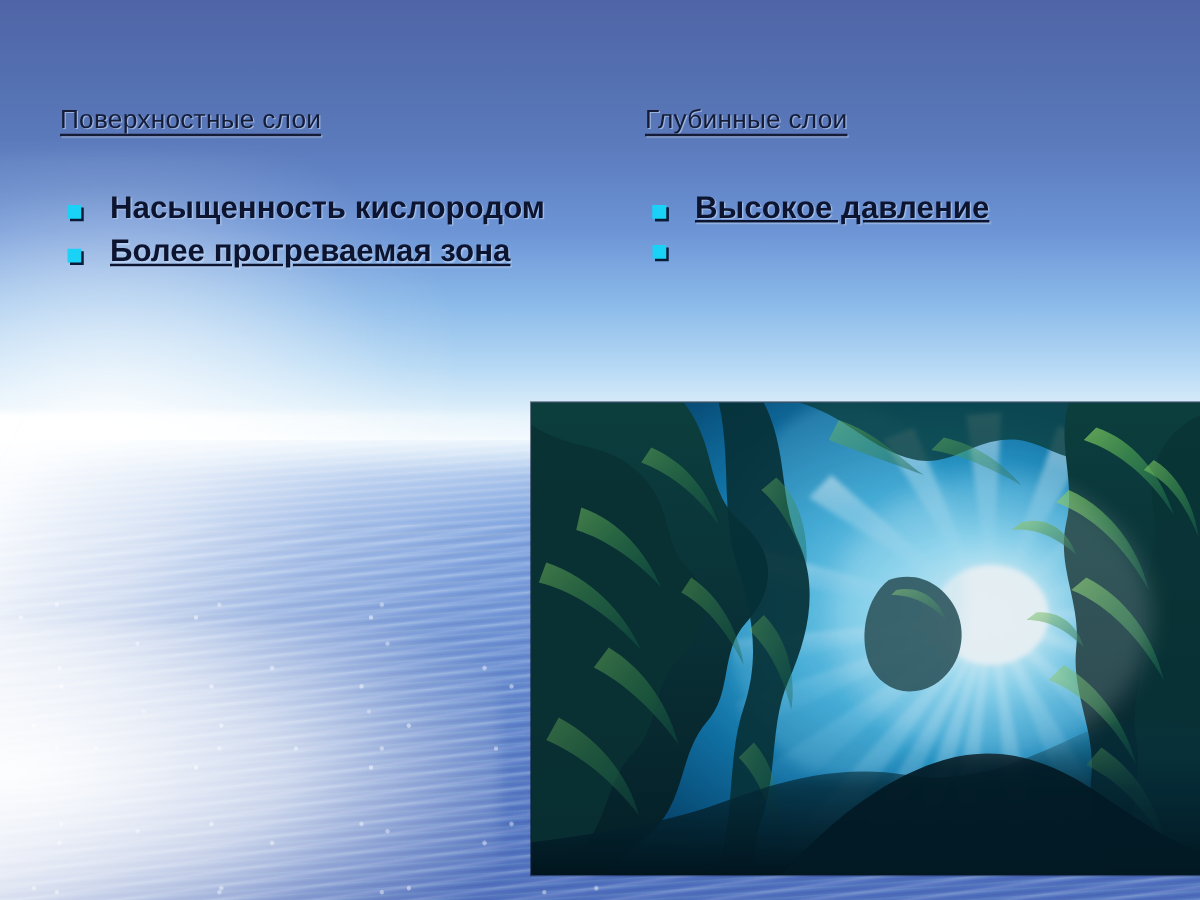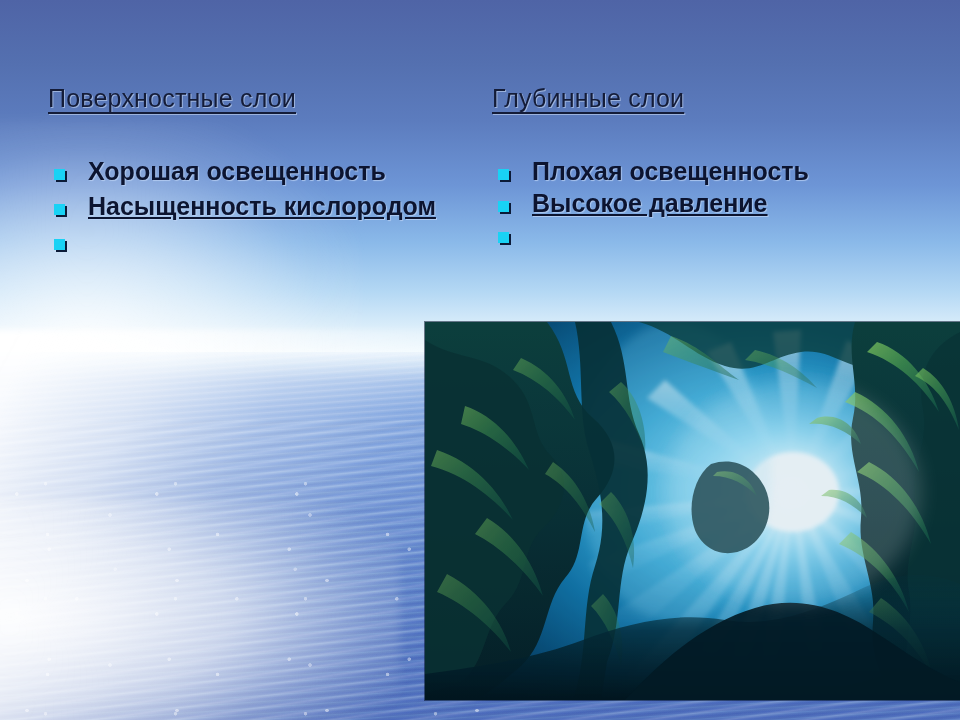--- a/index.html
+++ b/index.html
@@ -155,24 +155,24 @@
     opacity: .55;
   }
 
   
 
   .col {
     position: absolute;
     z-index: 20;
   }
   .col-left  { left: 48px;  top: 84px;  width: 420px; }
-  .col-right { left: 492px; top: 84px;  width: 440px; }
+  .col-right { left: 516px; top: 84px;  width: 440px; }
 
   .col-title {
-    font-size: 25px;
+    font-size: 21px;
     font-weight: 400;
     color: #141c38;
     text-decoration: underline;
     text-underline-offset: 5px;
     letter-spacing: .2px;
     white-space: nowrap;
     text-shadow: 1px 1px 0 rgba(210,225,250,.55);
   }
 
   .bullets {
@@ -235,38 +235,34 @@
   <div class="ripples2"></div>
   <div class="sea-glare"></div>
   <div class="sea-glare2"></div>
   <div class="sparkle"></div>
 
   <div class="col col-left">
     <div class="col-title">Поверхностные слои</div>
     <ul class="bullets">
       <li>
         <span class="marker"></span>
-        <span>Хорошая освещенность</span>
-      </li>
-      <li>
-        <span class="marker"></span>
         <span>Насыщенность кислородом</span>
       </li>
       <li>
         <span class="marker"></span>
+        <span>Более прогреваемая зона</span>
       </li>
     </ul>
   </div>
 
   <div class="col col-right">
     <div class="col-title">Глубинные слои</div>
     <ul class="bullets">
       <li>
         <span class="marker"></span>
-        <span>Плохая освещенность</span>
       </li>
       <li>
         <span class="marker"></span>
         <span>Высокое давление</span>
       </li>
       <li>
         <span class="marker"></span>
       </li>
     </ul>
   </div>

